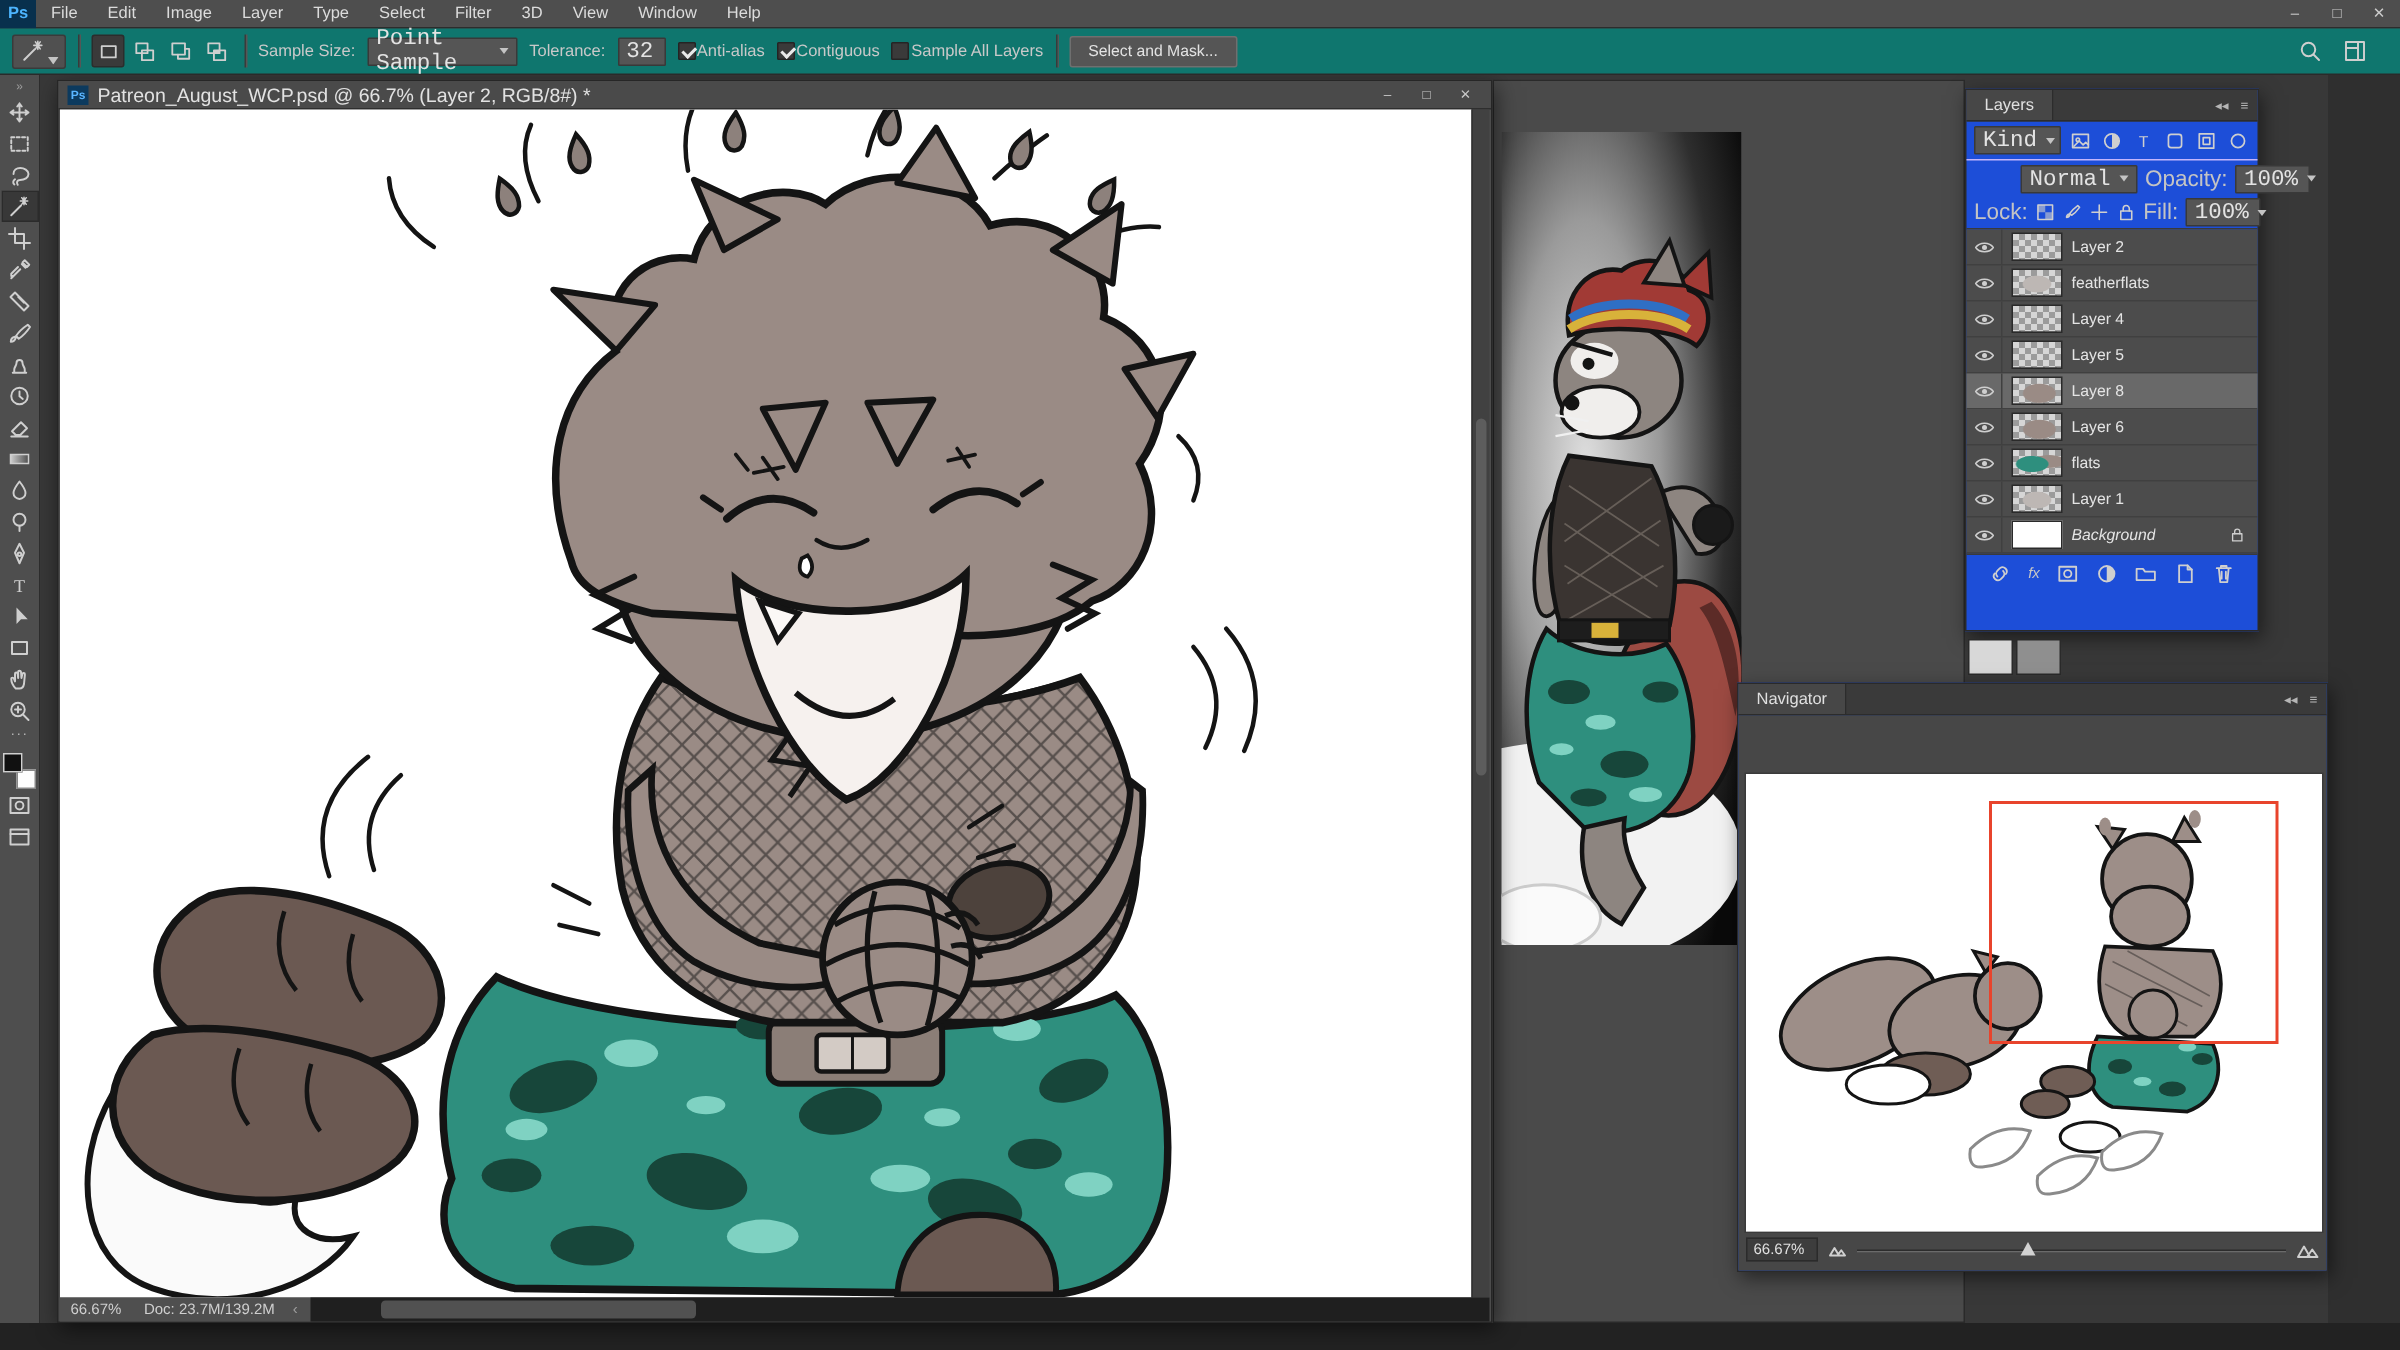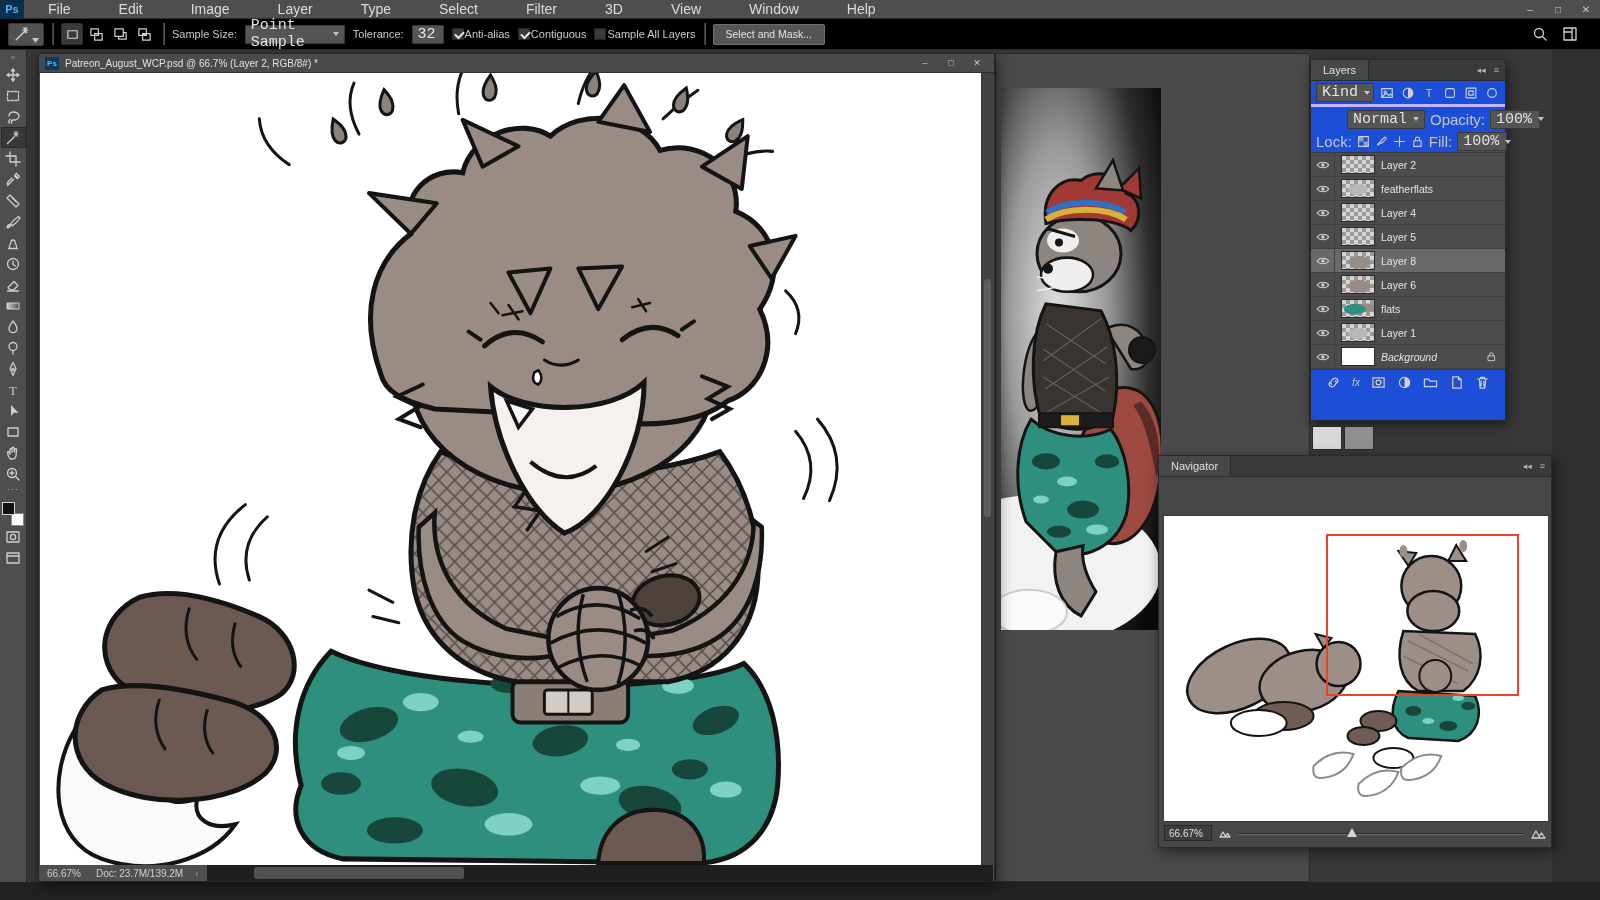--- a/index.html
+++ b/index.html
@@ -2,26 +2,26 @@
 <html><head>
 <meta charset="utf-8">
 <style>
   * { margin:0; padding:0; box-sizing:border-box; }
   html,body { width:1600px; height:900px; overflow:hidden; }
   body { background:#383838; font-family:"Liberation Sans", sans-serif; color:#d9d9d9; font-size:11px; -webkit-font-smoothing:antialiased; }
 
   
   .menubar { position:absolute; left:0; top:0; width:1600px; height:19px; background:#4e4e4e; border-bottom:1px solid #2c2c2c; display:flex; align-items:center; z-index:10; }
   .ps-logo { width:24px; height:19px; background:#08304d; color:#4db5ff; font-weight:bold; font-size:11px; display:flex; align-items:center; justify-content:center; }
-  .menu-item { padding:0 24px; height:19px; line-height:19px; font-size:14px; color:#dcdcdc; cursor:default; }
+  .menu-item { padding:0 10px; height:19px; line-height:19px; font-size:11px; color:#dcdcdc; cursor:default; }
   .win-controls { margin-left:auto; display:flex; }
   .win-btn { width:28px; height:19px; display:flex; align-items:center; justify-content:center; color:#cccccc; font-size:10px; }
 
   
-  .optionsbar { position:absolute; left:0; top:19px; width:1600px; height:31px; background:#000000; border-bottom:1px solid #2a2a2a; display:flex; align-items:center; padding:0 8px; gap:8px; z-index:10; }
+  .optionsbar { position:absolute; left:0; top:19px; width:1600px; height:31px; background:#0f766e; border-bottom:1px solid #2a2a2a; display:flex; align-items:center; padding:0 8px; gap:8px; z-index:10; }
   .opt-sep { width:1px; height:22px; background:#3a3a3a; box-shadow:1px 0 0 #565656; }
   .tool-preset { display:flex; align-items:flex-end; gap:2px; padding:2px 4px; border:1px solid #3a3a3a; border-radius:2px; background:#505050; }
   .combine-group { display:flex; gap:2px; }
   .mini-btn { width:22px; height:22px; display:flex; align-items:center; justify-content:center; border-radius:2px; }
   .mini-btn.active { background:#3a3a3a; border:1px solid #2c2c2c; }
   .opt-label { color:#c9c9c9; font-size:11px; }
   .fld { height:19px; background:#555555; border:1px solid #393939; border-radius:1px; color:#e3e3e3; font-size:15px; display:flex; align-items:center; padding:0 5px; gap:6px;font-family:Liberation Mono, monospace; }
   .fld::after { content:""; border-left:3.5px solid transparent; border-right:3.5px solid transparent; border-top:4px solid #c4c4c4; margin-left:auto; }
   .fld.no-arrow::after { display:none; }
   .cb-group { display:flex; align-items:center; gap:1px; }
@@ -38,21 +38,21 @@
   .tool svg { display:block; }
   .tb-dots { color:#bdbdbd; font-size:9px; letter-spacing:1px; height:12px; }
   .swatches { position:relative; width:22px; height:24px; margin-top:6px; }
   .sw-fg { position:absolute; left:0; top:0; width:13px; height:13px; background:#111111; border:1px solid #d0d0d0; z-index:2; }
   .sw-bg { position:absolute; right:0; bottom:0; width:13px; height:13px; background:#fdfdfd; border:1px solid #888888; }
 
   
   .doc-window { position:absolute; left:38px; top:53px; width:957px; height:829px; background:#4c4c4c; border:1px solid #262626; box-shadow:2px 4px 14px rgba(0,0,0,.55); z-index:4; }
   .doc-titlebar { position:absolute; left:0; top:0; right:0; height:19px; background:#4a4a4a; border-bottom:1px solid #2e2e2e; display:flex; align-items:center; padding:0 6px; gap:6px; }
   .doc-tab-icon { width:14px; height:13px; background:#0c3a5e; color:#59b5ff; font-size:8px; font-weight:bold; display:flex; align-items:center; justify-content:center; }
-  .doc-title { font-size:10px; color:#e2e2e2; white-space:nowrap; }
+  .doc-title { font-size:13px; color:#e2e2e2; white-space:nowrap; }
   .doc-controls { margin-left:auto; display:flex; gap:4px; }
   .doc-win-btn { width:22px; height:15px; display:flex; align-items:center; justify-content:center; color:#c9c9c9; font-size:9px; }
   .canvas { position:absolute; left:1px; top:19px; right:13px; bottom:16px; background:#ffffff; overflow:hidden; }
   .canvas svg { width:100%; height:100%; display:block; }
   .vscroll { position:absolute; right:1px; top:19px; width:12px; bottom:16px; background:#414141; border-left:1px solid #333; }
   .vscroll-thumb { position:absolute; left:2px; right:2px; top:26%; height:30%; background:#5d5d5d; border-radius:4px; }
   .doc-status { position:absolute; left:1px; right:1px; bottom:0; height:16px; background:#4f4f4f; display:flex; align-items:center; font-size:10px; color:#cfcfcf; }
   .status-zoom { padding:0 7px; }
   .status-doc { padding:0 8px; }
   .status-arrow { color:#9d9d9d; padding:0 4px; font-size:10px; }
@@ -66,21 +66,21 @@
 
   
   .panel { background:#1d4ed8; border:1px solid #2a2a2a; box-shadow:2px 4px 12px rgba(0,0,0,.5); }
   .panel-header { height:21px; background:#3a3a3a; display:flex; align-items:stretch; border-bottom:1px solid #2c2c2c; }
   .panel-tab { background:#474747; padding:0 12px; display:flex; align-items:center; font-size:11px; color:#e0e0e0; border-right:1px solid #2c2c2c; }
   .panel-header-icons { margin-left:auto; display:flex; align-items:center; gap:8px; padding-right:6px; color:#b5b5b5; font-size:9px; }
 
   
   .layers-panel { position:absolute; left:1310px; top:59px; width:196px; height:362px; z-index:6; }
   .lp-row { display:flex; align-items:center; padding:0 5px; gap:5px; }
-  .lp-filter { height:26px; border-bottom:3px solid #c4b5fd; }
+  .lp-filter { height:26px; border-bottom:1px solid #c4b5fd; }
   .lp-blend { height:24px;margin-left:31px; }
   .lp-lock { height:22px; border-bottom:1px solid #3a3a3a; }
   .lp-label { font-size:15px; color:#c4c4c4; }
   .ic16 { width:16px; height:16px; display:flex; align-items:center; justify-content:center; }
   .layer-list { background:#4c4c4c; }
   .layer-row { height:24px; display:flex; align-items:center; border-bottom:1px solid #404040; }
   .layer-row.selected { background:#696969; }
   .eye-cell { width:24px; align-self:stretch; display:flex; align-items:center; justify-content:center; border-right:1px solid #404040; }
   .thumb { width:34px; height:19px; margin:0 6px; border:1px solid #2a2a2a; position:relative; flex:0 0 auto;
     background-image:

